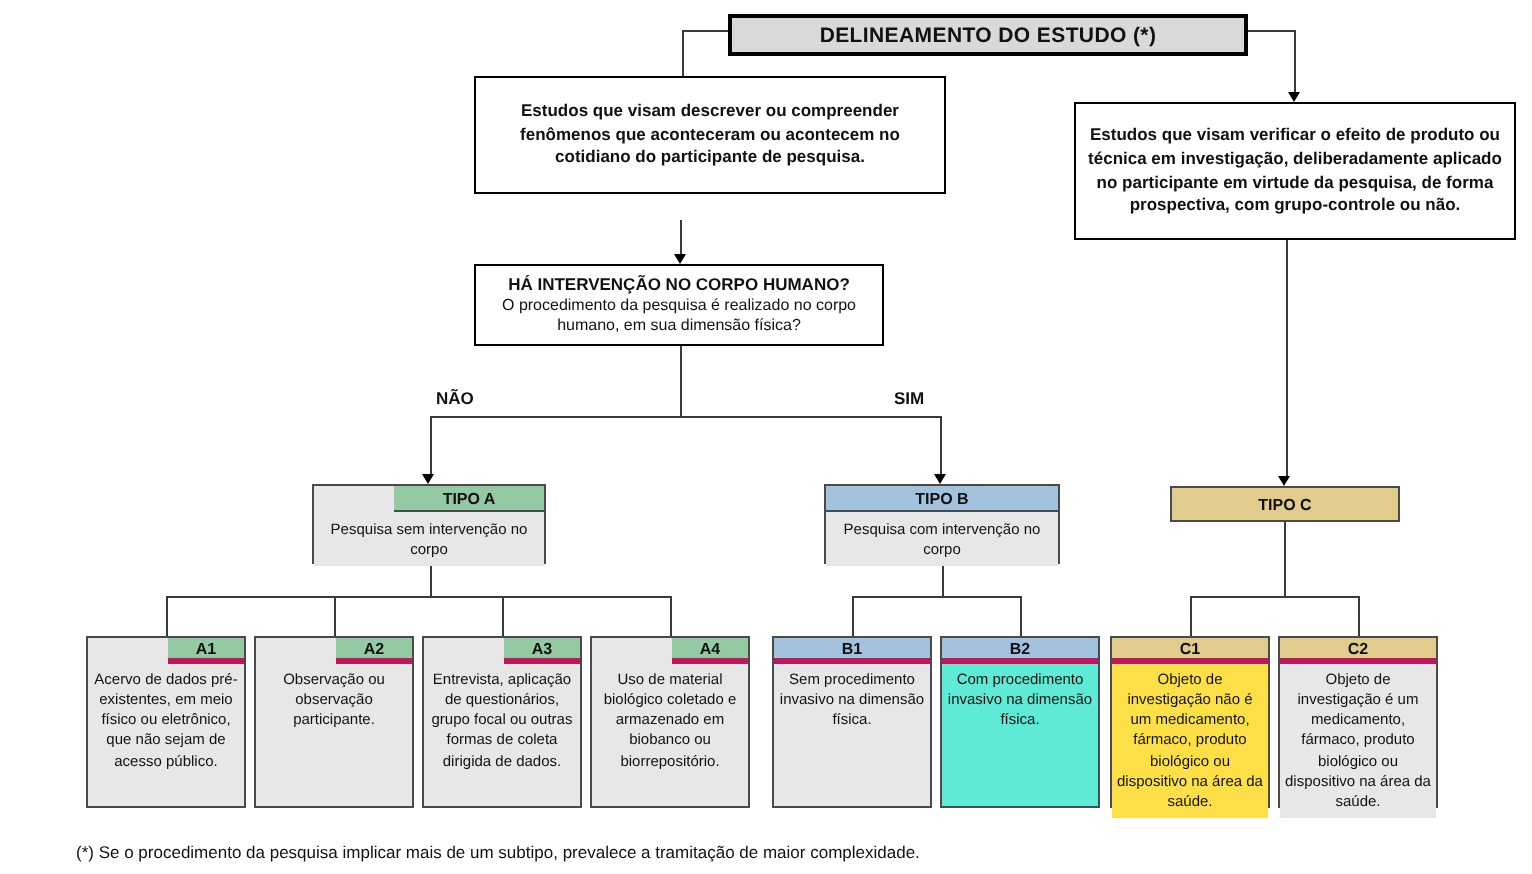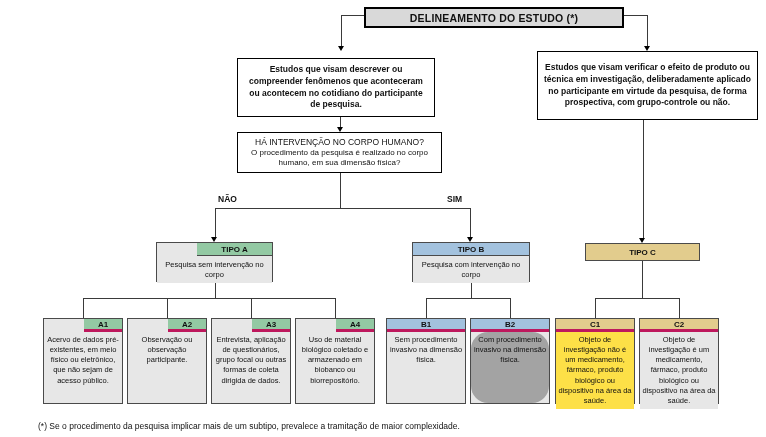--- a/index.html
+++ b/index.html
@@ -18,21 +18,21 @@
     background:#d9d9d9;border:2px solid #000;box-sizing:border-box;
     display:flex;align-items:center;justify-content:center;
     font-weight:bold;font-size:10.5px;letter-spacing:.2px;
   }
   .white-box{
     position:absolute;background:#fff;border:1.5px solid #000;box-sizing:border-box;
     display:flex;flex-direction:column;align-items:center;justify-content:center;
     text-align:center;padding:2px 6px;
   }
   .branch-text{font-weight:bold;font-size:8.5px;line-height:1.38;}
-  .q-head{font-weight:normal;font-size:8.5px;line-height:1.3;}
+  .q-head{font-weight:bold;font-size:8.5px;line-height:1.3;}
   .q-body{font-size:8px;line-height:1.3;}
   .decision-label{position:absolute;font-weight:bold;font-size:8.5px;}
   .type-box{position:absolute;border:1px solid #4a4a4a;box-sizing:border-box;background:#e7e7e7;}
   .type-hdr{
     height:13px;display:flex;align-items:center;justify-content:center;
     font-weight:bold;font-size:8px;border-bottom:1px solid #4a4a4a;box-sizing:border-box;
   }
   .type-hdr.no-body{border-bottom:none;height:100%;}
   .type-body{
     display:flex;align-items:center;justify-content:center;text-align:center;
@@ -86,21 +86,21 @@
 
   <div class="arrow" style="left:338px;top:46px"></div>
   <div class="arrow" style="left:644px;top:46px"></div>
   <div class="arrow" style="left:337px;top:127px"></div>
   <div class="arrow" style="left:211px;top:237px"></div>
   <div class="arrow" style="left:467px;top:237px"></div>
   <div class="arrow" style="left:639px;top:238px"></div>
 
   <div class="title-box" style="background-color: rgb(217, 217, 217);">DELINEAMENTO DO ESTUDO (*)</div>
 
-  <div class="white-box" style="left:237px;top:58px;width:198px;height:59px">
+  <div class="white-box" style="left:237px;top:38px;width:236px;height:59px">
     <div class="branch-text">Estudos que visam descrever ou compreender fenômenos que aconteceram ou acontecem no cotidiano do participante de pesquisa.</div>
   </div>
   <div class="white-box" style="left:537px;top:51px;width:221px;height:69px">
     <div class="branch-text">Estudos que visam verificar o efeito de produto ou técnica em investigação, deliberadamente aplicado no participante em virtude da pesquisa, de forma prospectiva, com grupo-controle ou não.</div>
   </div>
 
   <div class="white-box" style="left:237px;top:132px;width:205px;height:41px">
     <div class="q-head">HÁ INTERVENÇÃO NO CORPO HUMANO?</div>
     <div class="q-body">O procedimento da pesquisa é realizado no corpo humano, em sua dimensão física?</div>
   </div>
@@ -135,21 +135,21 @@
   <div class="sub-box" style="left:295px">
     <div class="sub-hdr hdr-a" style="background-color: rgb(147, 201, 163);">A4</div>
     <div class="sub-body" style="background-color: rgb(231, 231, 231);">Uso de material biológico coletado e armazenado em biobanco ou biorrepositório.</div>
   </div>
   <div class="sub-box" style="left:386px">
     <div class="sub-hdr hdr-b" style="background-color: rgb(163, 194, 222);">B1</div>
     <div class="sub-body" style="background-color: rgb(231, 231, 231);">Sem procedimento invasivo na dimensão física.</div>
   </div>
   <div class="sub-box" style="left:470px">
     <div class="sub-hdr hdr-b" style="background-color: rgb(163, 194, 222);">B2</div>
-    <div class="sub-body" style="background-color: #a3a3a3; border-radius: 17px;">Com procedimento invasivo na dimensão física.</div>
+    <div class="sub-body" style="background-color: #5eead4;">Com procedimento invasivo na dimensão física.</div>
   </div>
   <div class="sub-box" style="left:555px">
     <div class="sub-hdr hdr-c" style="background-color: rgb(226, 204, 141);">C1</div>
     <div class="sub-body" style="background-color: #fde047;">Objeto de investigação não é um medicamento, fármaco, produto biológico ou dispositivo na área da saúde.</div>
   </div>
   <div class="sub-box" style="left:639px">
     <div class="sub-hdr hdr-c" style="background-color: rgb(226, 204, 141);">C2</div>
     <div class="sub-body" style="background-color: rgb(231, 231, 231); text-align: center;">Objeto de investigação é um medicamento, fármaco, produto biológico ou dispositivo na área da saúde.</div>
   </div>
 

